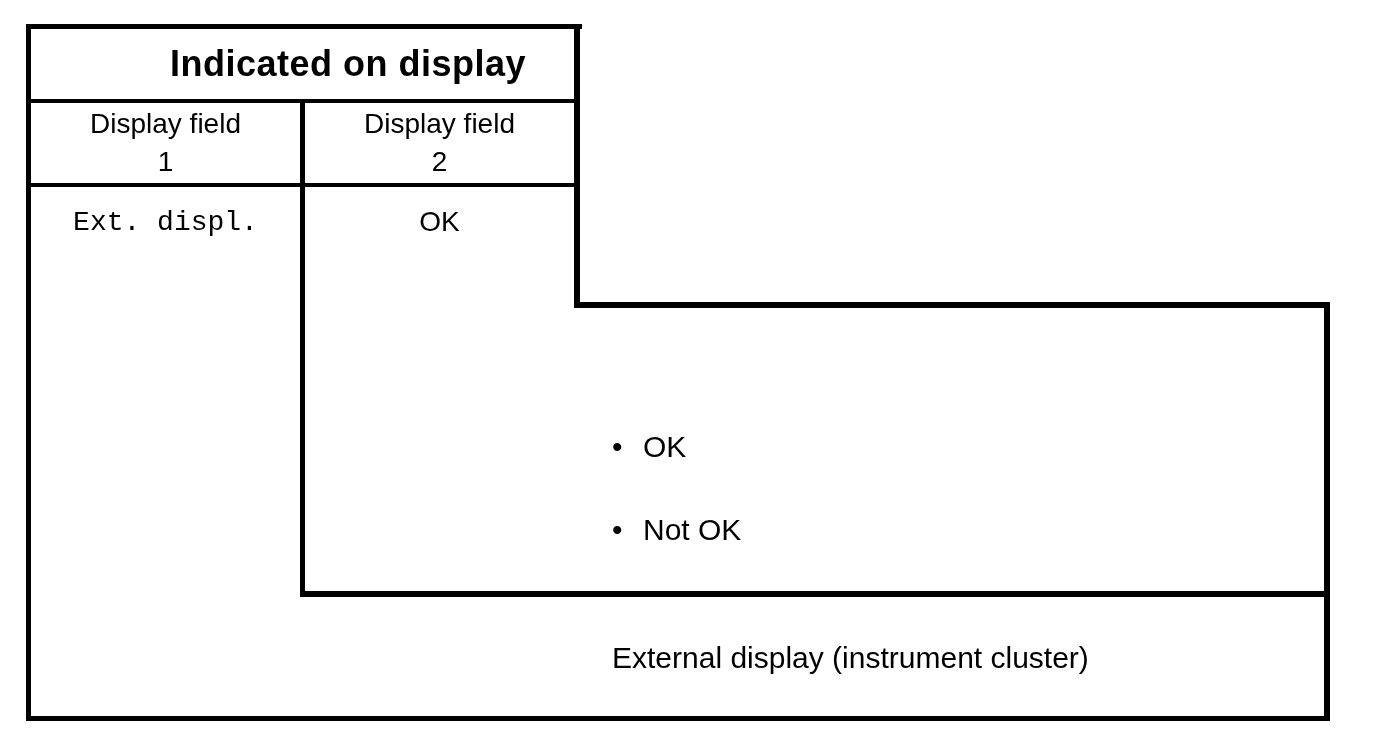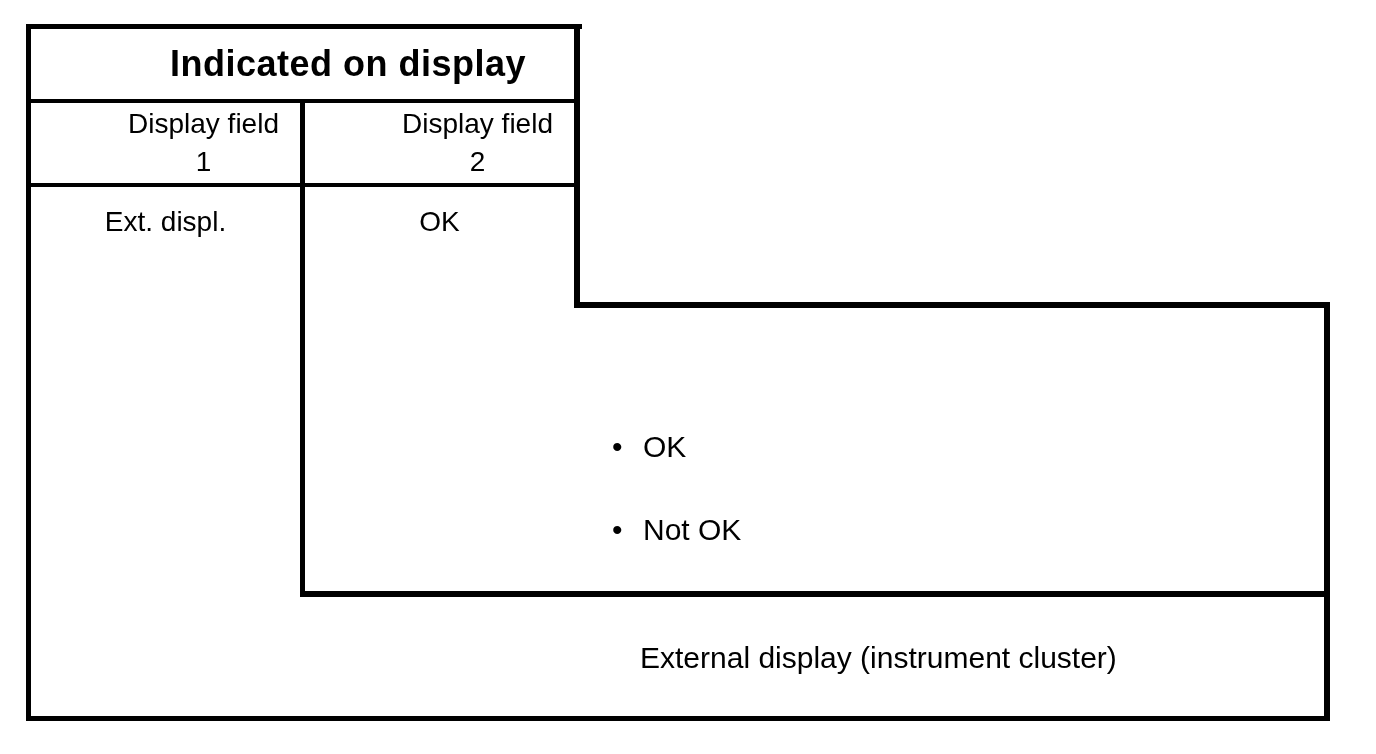--- a/index.html
+++ b/index.html
@@ -31,21 +31,20 @@
   .table-header {
     font-size: 36px;
     font-weight: bold;
     letter-spacing: 0.5px;
   }
   .col-header {
     flex-direction: column;
     justify-content: center;
     font-size: 28px;
     line-height: 38px;
-    padding-left: 38px;
   }
   .cell-value { font-size: 28px; }
   .callout-text { font-size: 30px; }
   .bullet-row { font-size: 30px; }
   .bullet-glyph {
     display: inline-block;
     width: 31px;
     font-size: 30px;
   }
 </style>
@@ -72,35 +71,35 @@
 
   <div class="txt center col-header" style="left:31px; top:103px; width:269px; height:80px;">
     <span>Display field</span>
     <span>1</span>
   </div>
   <div class="txt center col-header" style="left:305px; top:103px; width:269px; height:80px;">
     <span>Display field</span>
     <span>2</span>
   </div>
 
-  <div class="txt center cell-value" style="left:31px; top:202px; width:269px; height:40px;">
+  <div class="txt center cell-value" style="left:31px; top:202px; width:269px; height:40px;font-family:Liberation Mono, monospace;">
     <span>Ext. displ.</span>
   </div>
   <div class="txt center cell-value" style="left:305px; top:202px; width:269px; height:40px;">
     <span>OK</span>
   </div>
 
 
   <div class="txt bullet-row" style="left:612px; top:427px; height:40px;">
     <span class="bullet-glyph">•</span>
     <span>OK</span>
   </div>
 
   <div class="txt bullet-row" style="left:612px; top:510px; height:40px;">
     <span class="bullet-glyph">•</span>
     <span>Not OK</span>
   </div>
 
-  <div class="txt callout-text" style="left:640px; top:638px; height:40px;">
+  <div class="txt callout-text" style="left:612px; top:638px; height:40px;">
     <span>External display (instrument cluster)</span>
   </div>
 
 </div>
 
 </body></html>

